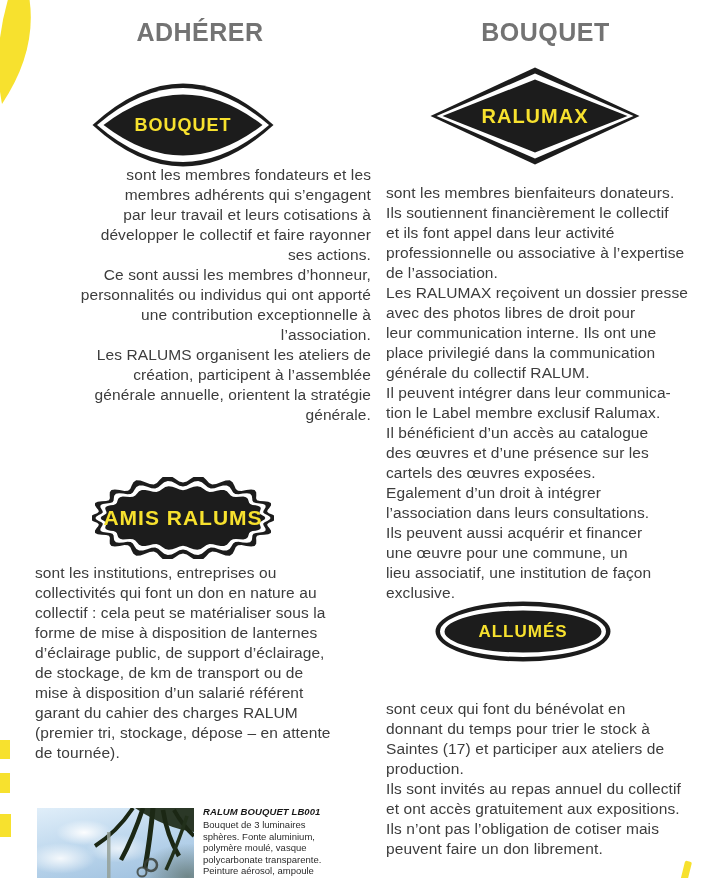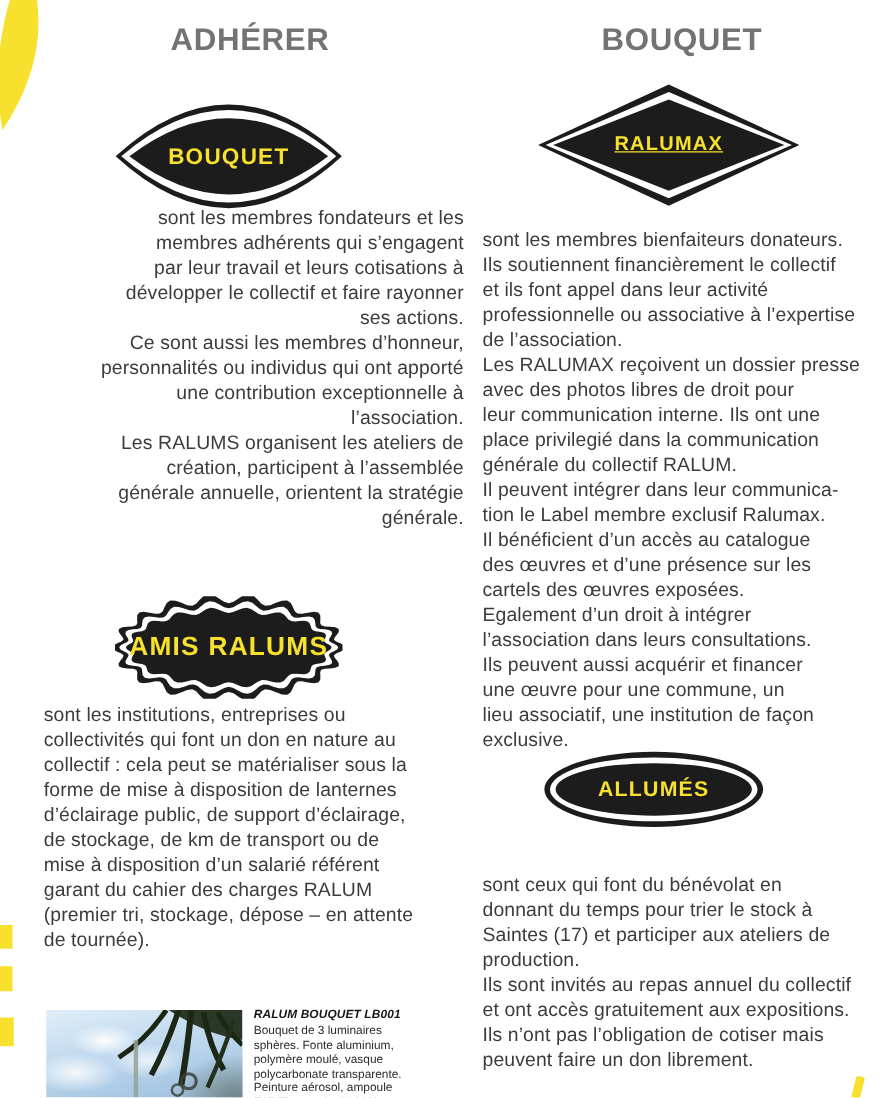--- a/index.html
+++ b/index.html
@@ -26,21 +26,21 @@
 
   .badge{position:absolute;}
   .badge svg{position:absolute;left:0;top:0;width:100%;height:100%;display:block;}
   .badge .label{
     position:absolute;left:0;top:0;right:0;bottom:0;display:flex;align-items:center;justify-content:center;
     font-weight:bold;color:var(--yellow);letter-spacing:1px;white-space:nowrap;
   }
   #badge-ralums{left:91px;top:82px;width:184px;height:86px;}
   #badge-ralums .label{font-size:18px;}
   #badge-ralumax{left:429px;top:66px;width:212px;height:100px;}
-  #badge-ralumax .label{font-size:16px;text-decoration:underline;}
+  #badge-ralumax .label{font-size:20px;}
   #badge-amis{left:92px;top:477px;width:182px;height:82px;}
   #badge-amis .label{font-size:21px;}
   #badge-allumes{left:434px;top:600px;width:178px;height:63px;}
   #badge-allumes .label{font-size:17px;}
 
   
   #crescent{position:absolute;left:0;top:0;width:42px;height:110px;}
   .ysq{position:absolute;left:0;background:var(--yellow);}
   #sq1{top:740px;width:10px;height:19px;}
   #sq2{top:773px;width:10px;height:20px;}

